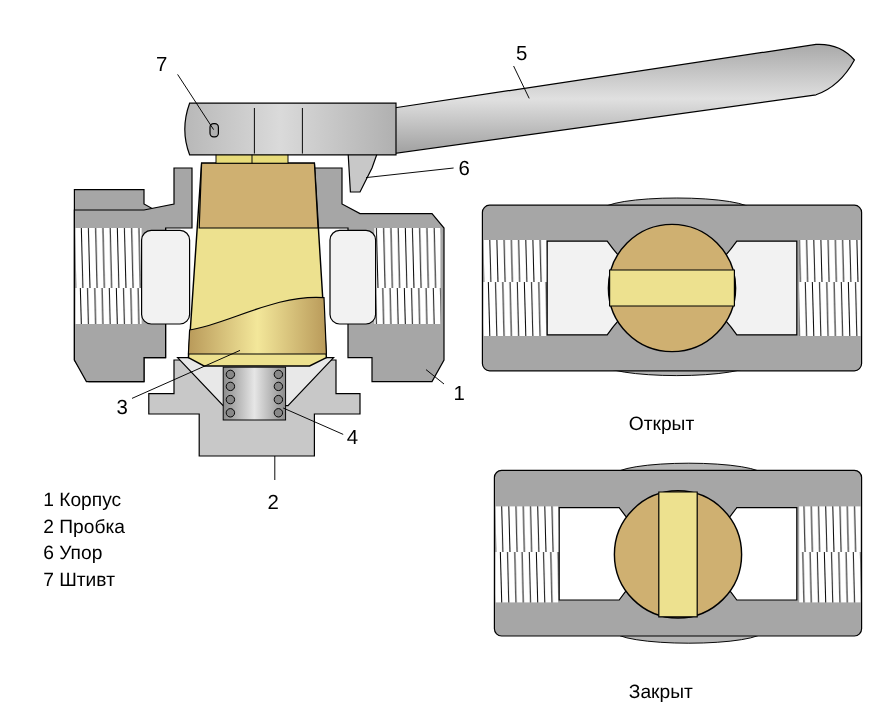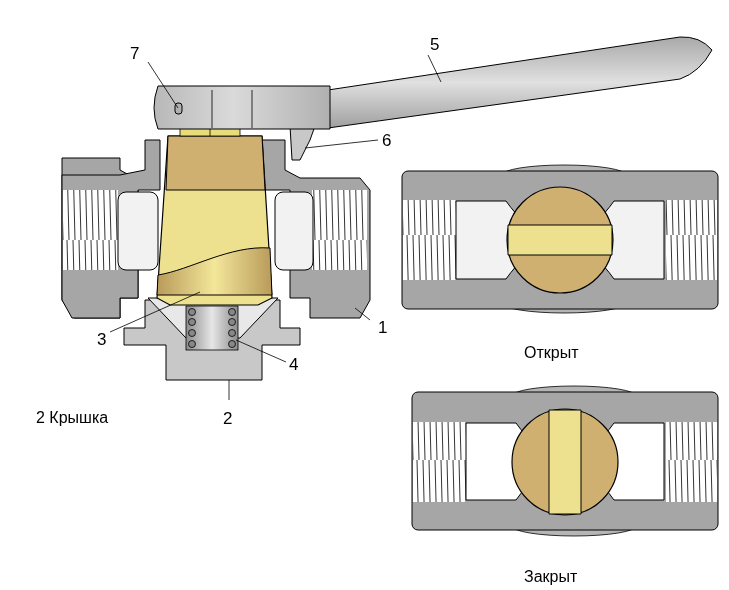--- a/index.html
+++ b/index.html
@@ -125,14 +125,17 @@
     <rect x="256" y="42" width="51" height="80" fill="url(#thread)"></rect>
     <path d="M56,43 L106,43 Q116,57 124,63 L124,100 Q116,106 106,120 L56,120 Z" fill="#ffffff" stroke="#000" stroke-width="1"></path>
     <path d="M254,43 L204,43 Q194,57 186,63 L186,100 Q194,106 204,120 L254,120 Z" fill="#ffffff" stroke="#000" stroke-width="1"></path>
     <circle cx="155" cy="82" r="53" fill="#cfb071" stroke="#000" stroke-width="1.2"></circle>
     <path d="M139,30 L171,30 L171,134 L139,134 Z" fill="#ede18f" stroke="#000" stroke-width="1"></path>
   </g>
   <text class="caption" x="524" y="582">Закрыт</text>
 </svg>
 
 <ul class="legend">
-  <li><span>2</span> <span>Крышка</span></li>
+  <li><span>1</span> <span>Корпус</span></li>
+  <li><span>2</span> <span>Пробка</span></li>
+  <li><span>6</span> <span>Упор</span></li>
+  <li><span>7</span> <span>Штивт</span></li>
 </ul>
 
 </body></html>

